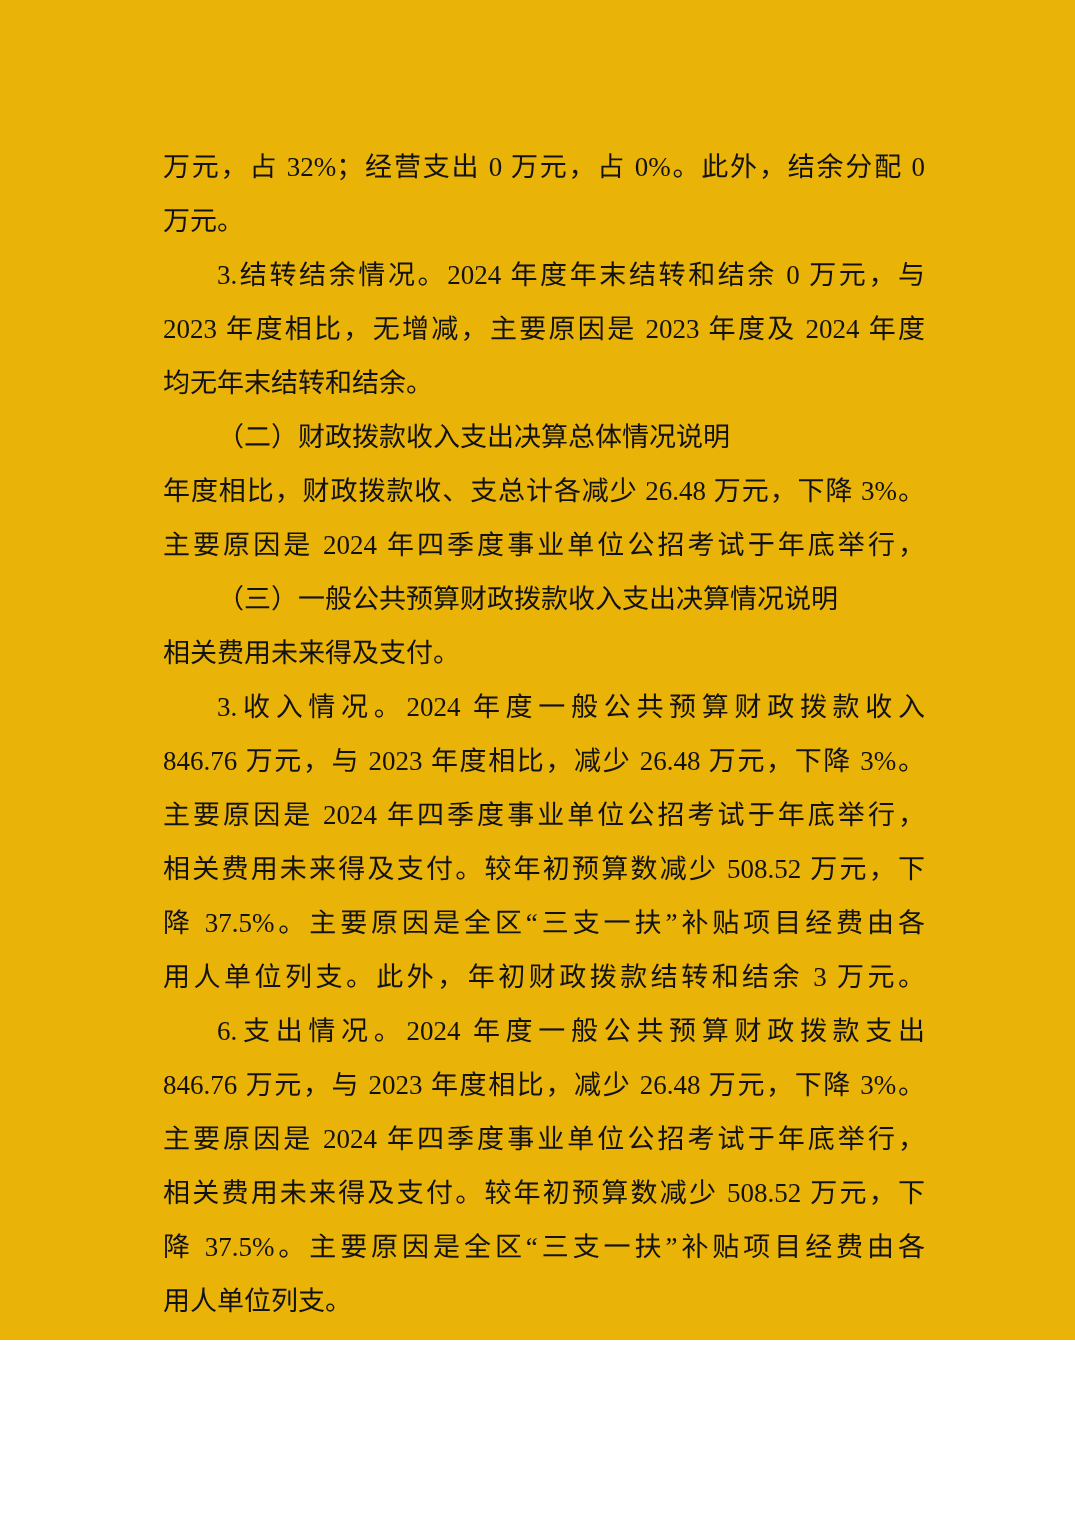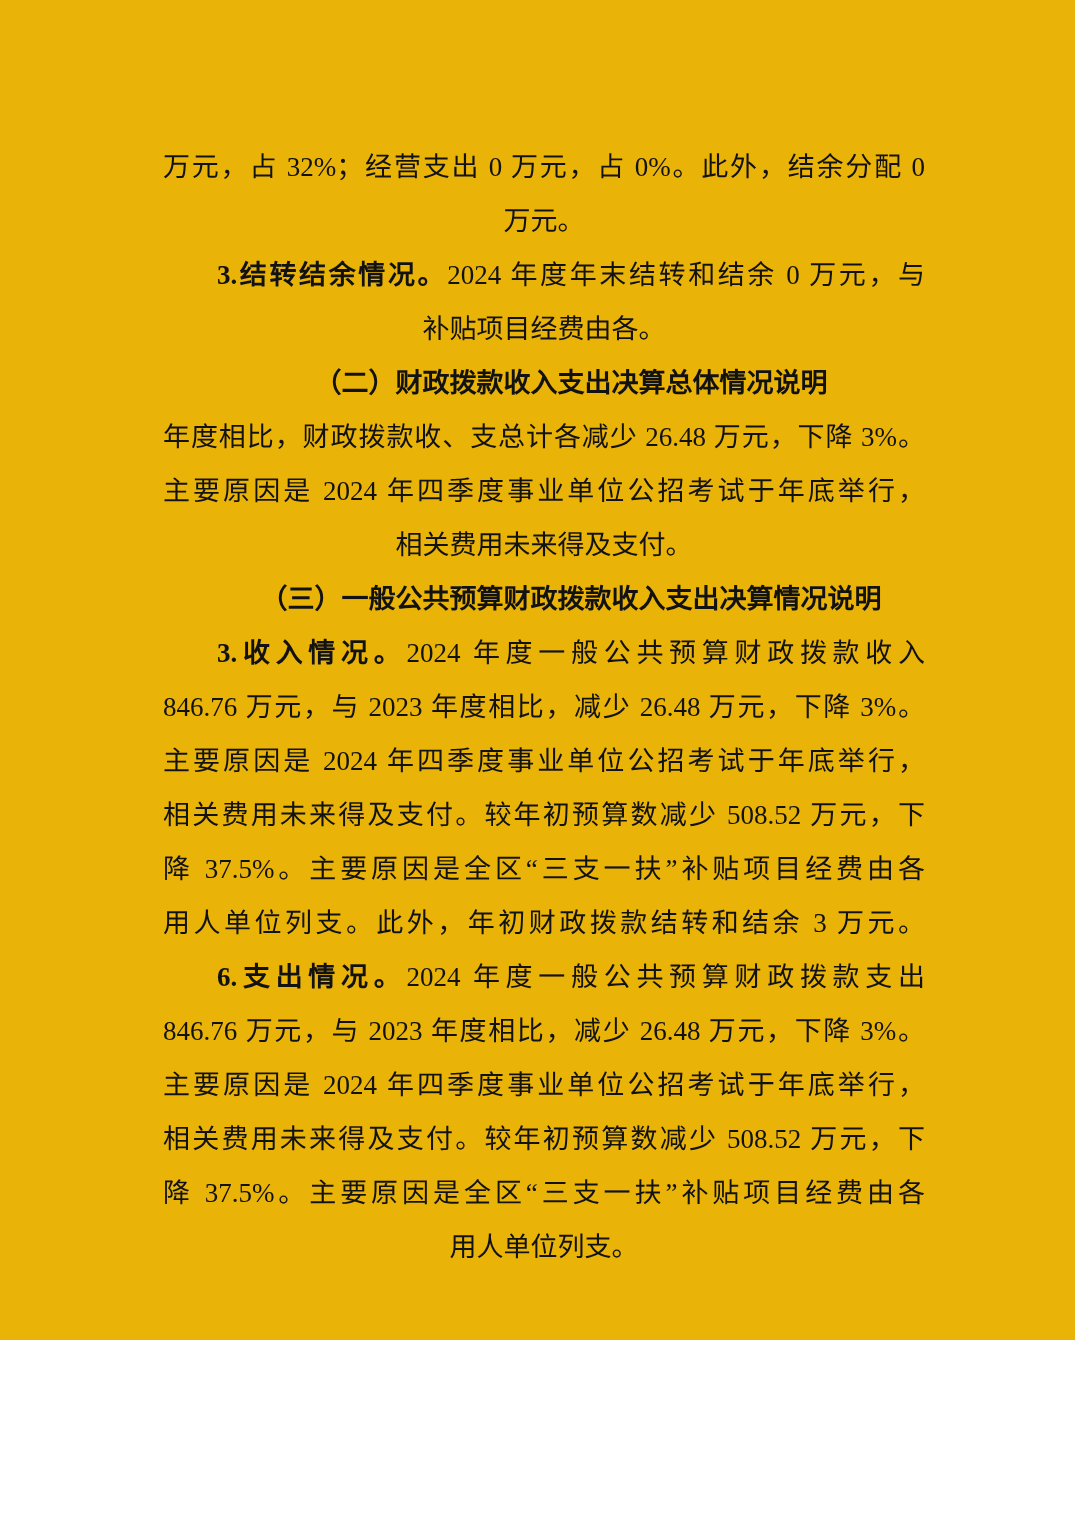--- a/index.html
+++ b/index.html
@@ -19,59 +19,60 @@
   .doc-body {
     position: absolute;
     left: 163px;
     top: 140px;
     width: 762px;
   }
   .line {
     font-size: 27px;
     line-height: 54px;
     height: 54px;
-    text-align: center;
+    text-align: left;
     white-space: normal;
     overflow: hidden;
   }
   .line.full {
     text-align: justify;
     text-align-last: justify;
   }
   .line.indent {
     padding-left: 54px;
   }
   .bold {
-    font-weight: bold;
+    font-weight: normal;
   }
   .page-footer {
     position: absolute;
     top: 1400px;
     left: 163px;
     width: 762px;
     text-align: right;
     font-size: 24px;
     line-height: 34px;
     color: #121212;
   }
 </style>
 </head>
 <body>
 
 <div class="page">
   <div class="doc-body">
       <div class="line full"><span>万元，占 32%；经营支出 0 万元，占 0%。此外，结余分配 0</span></div>
       <div class="line"><span>万元。</span></div>
       <div class="line indent full"><span class="bold">3.结转结余情况。</span><span>2024 年度年末结转和结余 0 万元，与</span></div>
-      <div class="line"><span>补贴项目经费由各。</span></div>
+      <div class="line full"><span>2023 年度相比，无增减，主要原因是 2023 年度及 2024 年度</span></div>
+      <div class="line"><span>均无年末结转和结余。</span></div>
       <div class="line indent"><span class="bold">（二）财政拨款收入支出决算总体情况说明</span></div>
       <div class="line full"><span>年度相比，财政拨款收、支总计各减少 26.48 万元，下降 3%。</span></div>
       <div class="line full"><span>主要原因是 2024 年四季度事业单位公招考试于年底举行，</span></div>
+      <div class="line indent"><span class="bold">（三）一般公共预算财政拨款收入支出决算情况说明</span></div>
       <div class="line"><span>相关费用未来得及支付。</span></div>
-      <div class="line indent"><span class="bold">（三）一般公共预算财政拨款收入支出决算情况说明</span></div>
       <div class="line indent full"><span class="bold">3.收入情况。</span><span>2024 年度一般公共预算财政拨款收入</span></div>
       <div class="line full"><span>846.76 万元，与 2023 年度相比，减少 26.48 万元，下降 3%。</span></div>
       <div class="line full"><span>主要原因是 2024 年四季度事业单位公招考试于年底举行，</span></div>
       <div class="line full"><span>相关费用未来得及支付。较年初预算数减少 508.52 万元，下</span></div>
       <div class="line full"><span>降 37.5%。主要原因是全区“三支一扶”补贴项目经费由各</span></div>
       <div class="line full"><span>用人单位列支。此外，年初财政拨款结转和结余 3 万元。</span></div>
       <div class="line indent full"><span class="bold">6.支出情况。</span><span>2024 年度一般公共预算财政拨款支出</span></div>
       <div class="line full"><span>846.76 万元，与 2023 年度相比，减少 26.48 万元，下降 3%。</span></div>
       <div class="line full"><span>主要原因是 2024 年四季度事业单位公招考试于年底举行，</span></div>
       <div class="line full"><span>相关费用未来得及支付。较年初预算数减少 508.52 万元，下</span></div>

